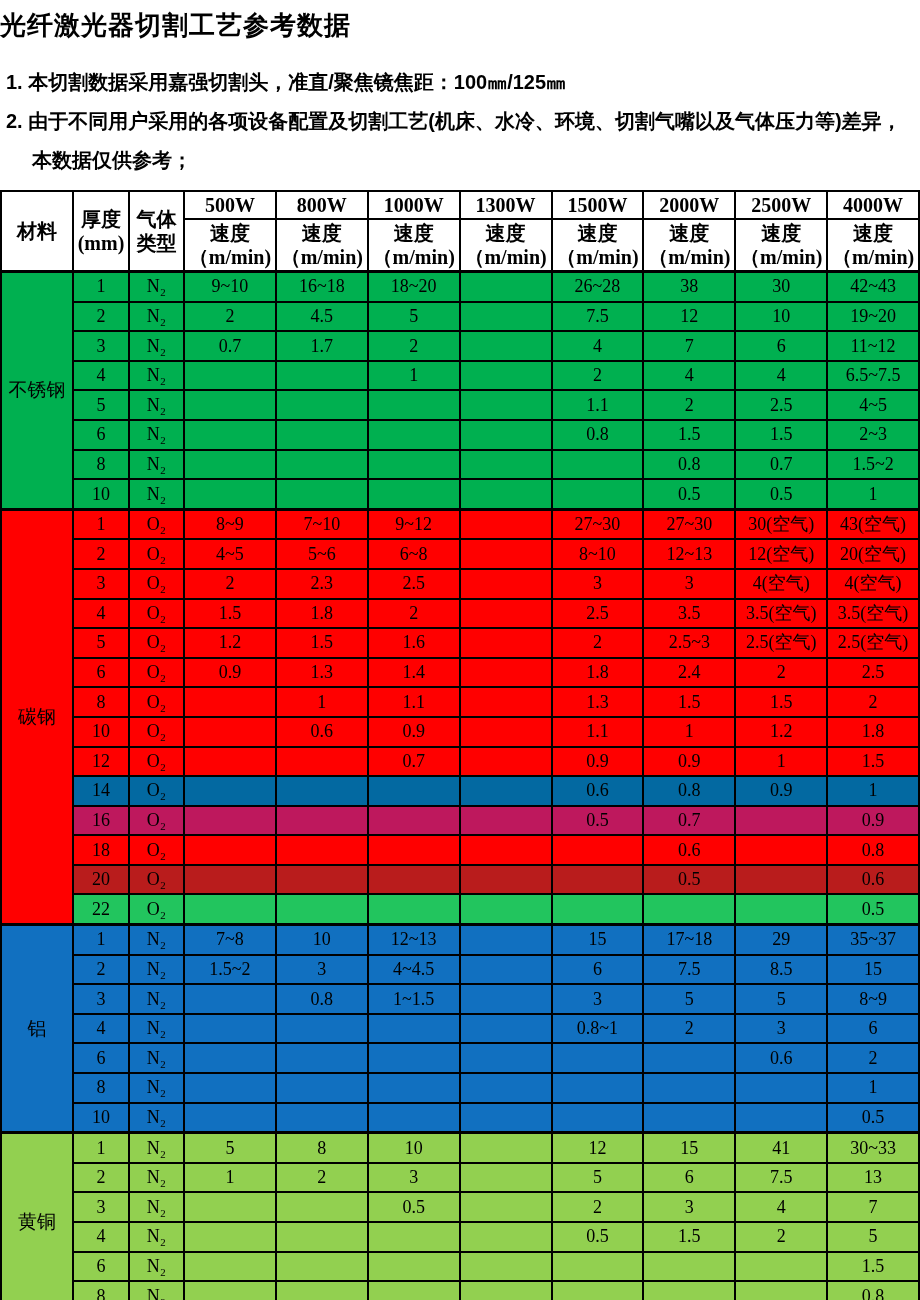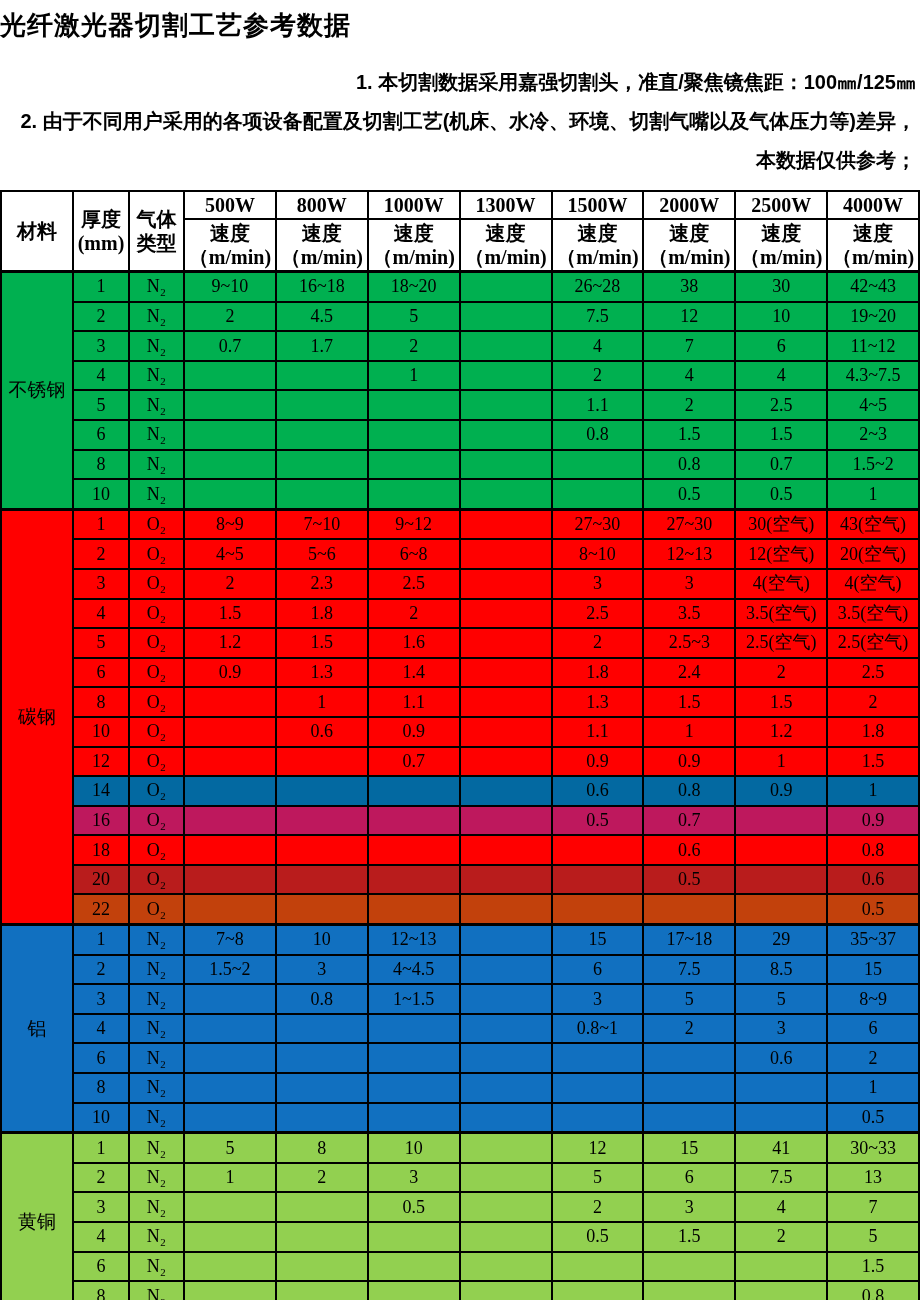--- a/index.html
+++ b/index.html
@@ -11,21 +11,20 @@
     font-family:"Liberation Sans", sans-serif;
     font-weight:900;font-size:26px;margin:8px 0 20px 0;letter-spacing:1px;
   }
   .notes{
     font-family:"Liberation Sans", sans-serif;font-weight:bold;
     font-size:20px;margin:0 4px 10px 6px;
   }
   .note{
     line-height:39px;padding-left:26px;text-indent:-26px;
     white-space:normal;
-    text-align:right;
   }
   table.data{
     width:920px;border-collapse:collapse;table-layout:fixed;
   }
   table.data th, table.data td{
     border:2px solid #000;text-align:center;vertical-align:middle;
     padding:0;overflow:hidden;
   }
   thead th{
     background:#fff;font-weight:bold;font-size:20px;line-height:1.2;
@@ -135,21 +134,21 @@
         <tr style="background: rgb(0, 176, 80);">
           <td>4</td>
           <td>N₂</td>
           <td></td>
           <td></td>
           <td>1</td>
           <td></td>
           <td>2</td>
           <td>4</td>
           <td>4</td>
-          <td>4.3~7.5</td>
+          <td>6.5~7.5</td>
         </tr>
         <tr style="background: rgb(0, 176, 80);">
           <td>5</td>
           <td>N₂</td>
           <td></td>
           <td></td>
           <td></td>
           <td></td>
           <td>1.1</td>
           <td>2</td>
@@ -342,21 +341,21 @@
           <td>O₂</td>
           <td></td>
           <td></td>
           <td></td>
           <td></td>
           <td></td>
           <td>0.5</td>
           <td></td>
           <td>0.6</td>
         </tr>
-        <tr style="background: #c2410c;">
+        <tr style="background: #22c55e;">
           <td>22</td>
           <td>O₂</td>
           <td></td>
           <td></td>
           <td></td>
           <td></td>
           <td></td>
           <td></td>
           <td></td>
           <td>0.5</td>

